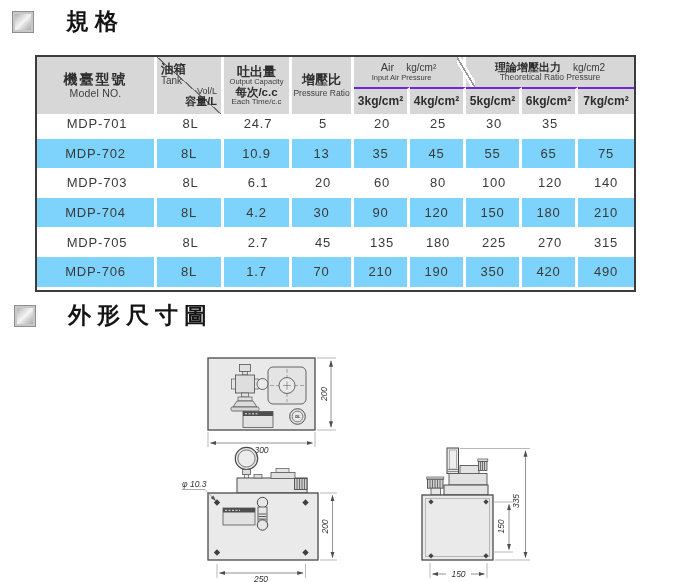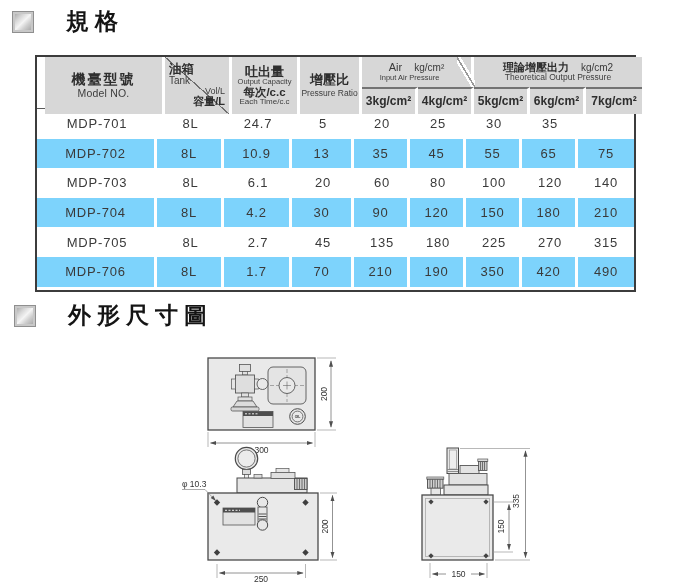--- a/index.html
+++ b/index.html
@@ -19,21 +19,21 @@
   #title-dims{left:14px;top:300px;}
 
   
   .spec-table{
     position:absolute;left:35px;top:55px;width:601px;height:237px;
     border:2px solid #3c3c3c;box-sizing:border-box;background:#fff;
   }
   .thead{
     display:grid;position:relative;
     grid-template-columns:120px 67px 68px 62px 56px 56px 56px 56px 56px;
-    grid-template-rows:30px 27px;height:52px;border-bottom:1px solid #5a5a5a;box-sizing:border-box;padding-left:8px;
+    grid-template-rows:30px 27px;height:52px;border-bottom:1px solid #5a5a5a;box-sizing:border-box;
   }
   .hcell{background:#d7d7d7;border-right:3px solid #fff;box-sizing:border-box;
     display:flex;flex-direction:column;align-items:center;justify-content:center;line-height:1.05;}
   .hcell.last{border-right:none;}
   .h-span2{grid-row:1/3;}
   .zh-big{font-size:14px;font-weight:bold;letter-spacing:2px;color:#2e2e2e;}
   .en-mid{font-size:10.5px;color:#3d3d3d;margin-top:2px;letter-spacing:0.2px;}
   .en-tiny{font-size:7.5px;color:#3d3d3d;transform-origin:center;}
   .zh-mid{font-size:11.5px;font-weight:bold;color:#2e2e2e;}
   
@@ -46,35 +46,35 @@
   }
   .h-tank .top-left{align-self:flex-start;text-align:left;}
   .h-tank .bot-right{align-self:flex-end;text-align:right;}
   .h-tank .zh{font-size:12.5px;font-weight:bold;color:#2e2e2e;display:block;}
   .h-tank .en{font-size:10px;color:#3d3d3d;display:block;}
   .h-tank .u-en{font-size:9px;color:#3d3d3d;display:block;}
   .h-tank .u-zh{font-size:11px;font-weight:bold;color:#2e2e2e;display:block;}
   .h-airgroup{grid-column:5/7;}
   .h-theogroup{grid-column:7/10;border-right:none;}
   .h-line1{display:flex;align-items:baseline;gap:12px;}
-  .h-kg{grid-row:2;border-top:2px solid #737373;font-size:12px;font-weight:bold;color:#2e2e2e;}
+  .h-kg{grid-row:2;border-top:2px solid #6d28d9;font-size:12px;font-weight:bold;color:#2e2e2e;}
   .diag-sep{
     position:absolute;left:420px;top:0;width:18px;height:30px;pointer-events:none;
     background-image:linear-gradient(to top right,
       rgba(0,0,0,0) 40%,#ffffff 40%,#ffffff 47%,#9a9a9a 47%,#9a9a9a 52%,#ffffff 52%,#ffffff 60%,rgba(0,0,0,0) 60%);
   }
   
   .trow{display:grid;grid-template-columns:120px 67px 68px 62px 56px 56px 56px 56px 56px;height:29.6px;}
   .tcell{display:flex;align-items:center;justify-content:center;font-size:13px;
     letter-spacing:0.8px;color:#3a3a3a;box-sizing:border-box;}
   .trow.gray .tcell{background:#7dd3fc;border-right:3px solid #fff;}
   .trow.gray .tcell:last-child{border-right:none;}
 
   
-  .drawing-area{position:absolute;left:180px;top:345px;width:380px;height:237px;}
+  .drawing-area{position:absolute;left:180px;top:345px;width:380px;height:237px;font-style:italic;}
   svg text{font-family:"Liberation Sans", sans-serif;}
 </style>
 </head>
 <body>
 
 <div class="section-title" id="title-specs">
   <div class="bullet"></div>
   <div class="title-text">規格</div>
 </div>
 
@@ -109,21 +109,21 @@
         <span style="font-size:11px">Air</span>
         <span style="font-size:10px">kg/cm²</span>
       </span>
       <span class="en-tiny" style="margin-right:14px">Input Air Pressure</span>
     </div>
     <div class="hcell h-theogroup" style="grid-row:1">
       <span class="h-line1">
         <span style="font-size:11px;font-weight:bold;color:#2e2e2e">理論增壓出力</span>
         <span style="font-size:10px">kg/cm2</span>
       </span>
-      <span class="en-tiny" style="font-size:8.5px">Theoretical Output Pressure</span>
+      <span class="en-tiny" style="font-size:8.5px">Theoretical Ratio Pressure</span>
     </div>
     <div class="hcell h-kg" style="grid-column:5">3kg/cm²</div>
     <div class="hcell h-kg" style="grid-column:6">4kg/cm²</div>
     <div class="hcell h-kg" style="grid-column:7">5kg/cm²</div>
     <div class="hcell h-kg" style="grid-column:8">6kg/cm²</div>
     <div class="hcell h-kg last" style="grid-column:9">7kg/cm²</div>
     <div class="diag-sep"></div>
   </div>
 
   <div class="trow">

